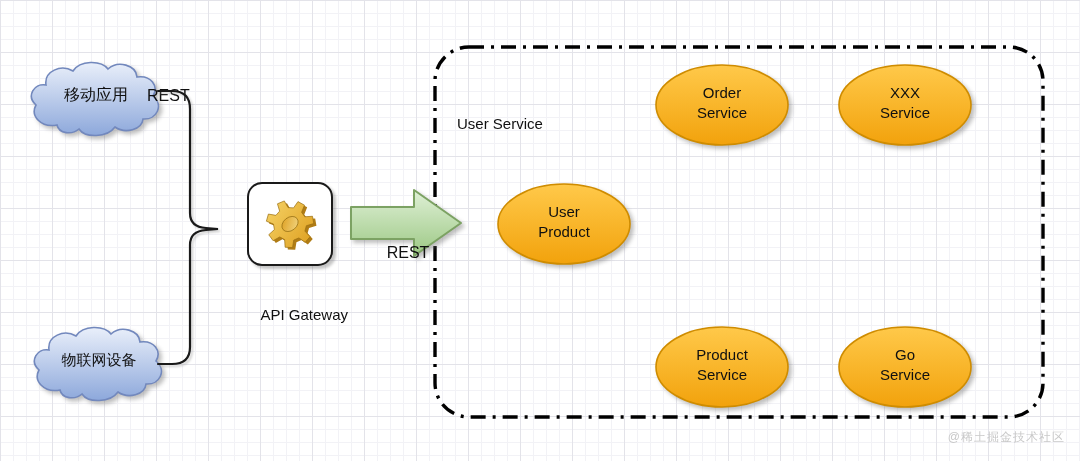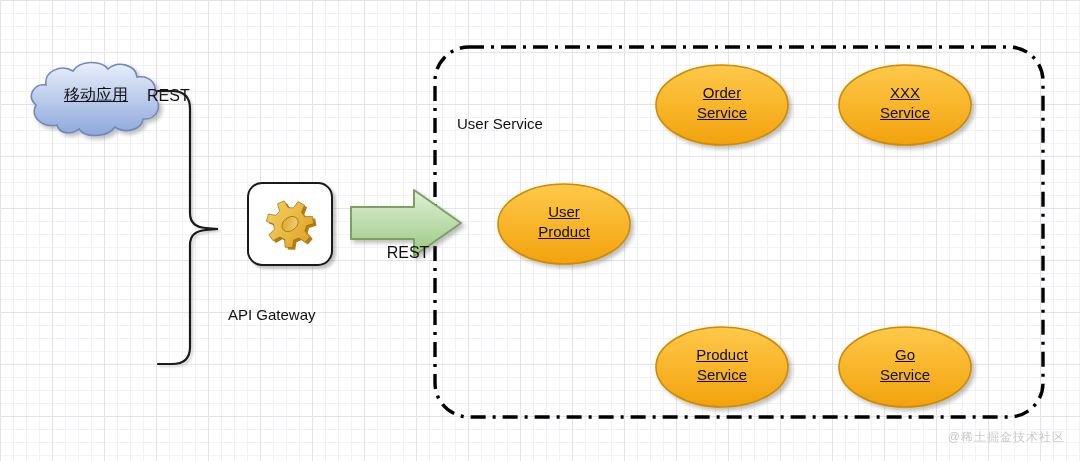--- a/index.html
+++ b/index.html
@@ -13,36 +13,35 @@
       linear-gradient(#f2f2f6 1px, transparent 1px),
       linear-gradient(90deg, #f2f2f6 1px, transparent 1px);
     background-size:52px 52px,52px 52px,13px 13px,13px 13px;
   }
   .abs{position:absolute;}
   .shadowed{filter:drop-shadow(3px 3px 2px rgba(110,110,110,.45));}
   .node-label{
     position:absolute;inset:0;display:flex;align-items:center;justify-content:center;
     text-align:center;font-size:15px;line-height:20px;white-space:pre-line;color:#101010;
     pointer-events:none;
-    text-decoration:underline;
   }
   .cloud{width:140px;height:84px;}
   .cloud .node-label{padding-bottom:8px;font-size:16px;}
   .service{width:140px;height:88px;}
   .service .node-label{padding-bottom:6px;}
   .plain-label{font-size:16px;color:#101010;margin-top:32px;}
   #rest-top-label{left:147px;top:55px;width:50px;}
   #ms-title{left:457px;top:83px;font-size:15px;}
   #gateway-box{
     left:247px;top:182px;width:82px;height:80px;background:#ffffff;
     border:2px solid var(--outline);border-radius:15px;
     display:flex;align-items:center;justify-content:center;
     box-shadow:3px 3px 3px rgba(110,110,110,.4);
   }
-  #gateway-label{left:228px;top:274px;width:120px;text-align:left;font-size:15px;}
+  #gateway-label{left:228px;top:274px;width:120px;text-align:right;font-size:15px;}
   #arrow-label{left:378px;top:212px;width:60px;text-align:center;font-size:16px;}
   #restful{left:761px;top:196px;width:108px;height:66px;}
   #watermark{
     left:880px;top:429px;width:185px;text-align:right;
     font-size:12px;color:#c9c9c9;letter-spacing:1px;
   }
   
   .st-cloud-top{stop-color:var(--cloud-fill-top);} .st-cloud-bot{stop-color:var(--cloud-fill-bottom);}
   .st-org-top{stop-color:var(--service-fill-top);} .st-org-bot{stop-color:var(--service-fill-bottom);}
   .st-pink-top{stop-color:var(--restful-fill-top);} .st-pink-bot{stop-color:var(--restful-fill-bottom);}
@@ -96,20 +95,26 @@
   <div class="abs plain-label" id="ms-title">User Service</div>
 
   <div class="abs cloud" style="left:26px;top:57px">
     <svg class="shadowed" width="140" height="84" viewBox="0 0 140 84">
       <path class="cloud-shape" d="M 31 68 C 15 71 4 59 10 48 C 0 39 8 26 20 28 C 18 14 35 7 47 14 C 54 3 75 3 82 12 C 92 3 110 8 111 20 C 125 18 133 29 127 39 C 138 48 131 63 117 62 C 116 73 99 77 89 70 C 81 81 59 81 53 72 C 46 78 33 77 31 68 Z"></path>
     </svg>
     <div class="node-label">移动应用</div>
   </div>
 
 
+  <div class="abs cloud" style="left:29px;top:322px">
+    <svg class="shadowed" width="140" height="84" viewBox="0 0 140 84">
+      <path class="cloud-shape" d="M 31 68 C 15 71 4 59 10 48 C 0 39 8 26 20 28 C 18 14 35 7 47 14 C 54 3 75 3 82 12 C 92 3 110 8 111 20 C 125 18 133 29 127 39 C 138 48 131 63 117 62 C 116 73 99 77 89 70 C 81 81 59 81 53 72 C 46 78 33 77 31 68 Z"></path>
+    </svg>
+    <div class="node-label" style="font-size:15px">物联网设备</div>
+  </div>
 
   <div class="abs plain-label" id="rest-top-label">REST</div>
 
   <svg class="abs" style="left:148px;top:83px;filter:drop-shadow(2px 2px 1px rgba(150,150,150,.45))" width="80" height="292" viewBox="0 0 80 292">
     <path class="brace-path" d="M 10 8 L 24 8 Q 42 8 42 26 L 42 130 Q 42 144 58 145 L 70 146 L 58 147 Q 42 148 42 162 L 42 264 Q 42 281 24 281 L 10 281"></path>
   </svg>
 
   <div class="abs" id="gateway-box">
     <svg width="66" height="66" viewBox="0 0 100 100" style="transform:rotate(-10deg)">
       <path transform="translate(3.4,4)" fill="#b07c15" d="M74 43.1 L85.6 44.4 L85.6 55.6 L74 56.9 L70.4 64.5 L76.6 74.3 L67.8 81.3 L59.6 73.1 L51.4 75 L47.6 85.9 L36.6 83.4 L37.9 71.9 L31.3 66.6 L20.4 70.5 L15.5 60.4 L25.3 54.2 L25.3 45.8 L15.5 39.6 L20.4 29.5 L31.3 33.4 L37.9 28.1 L36.6 16.6 L47.6 14.1 L51.4 25 L59.6 26.9 L67.8 18.7 L76.6 25.7 L70.4 35.5 Z"></path>

